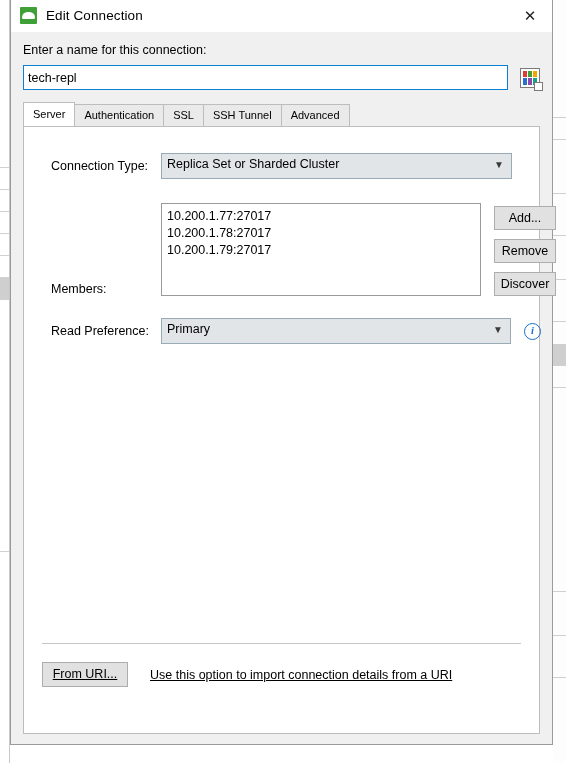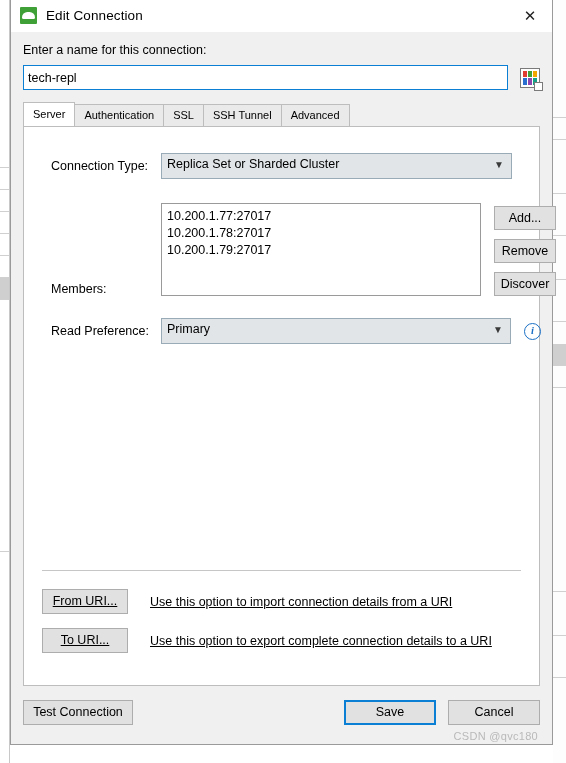--- a/index.html
+++ b/index.html
@@ -505,31 +505,19 @@
         </div>
         <div id="info-icon">i</div>
       </div>
 
       <div id="uri-section">
         <div id="uri-sep"></div>
         <div class="uri-row">
           <button class="btn uri-btn">From URI...</button>
           <div class="uri-desc">Use this option to import connection details from a URI</div>
         </div>
-        <div class="uri-row" style="margin-bottom:0">
-          <button class="btn uri-btn">To URI...</button>
-          <div class="uri-desc">Use this option to export complete connection details to a URI</div>
-        </div>
       </div>
 
     </div>
   </div>
 
-  <div id="footer">
-    <button class="btn" id="test-conn-btn">Test Connection</button>
-    <div id="footer-right">
-      <button class="btn" id="save-btn">Save</button>
-      <button class="btn" id="cancel-btn">Cancel</button>
-    </div>
-    <div id="watermark">CSDN @qvc180</div>
-  </div>
 
 </div>
 
 </body></html>

